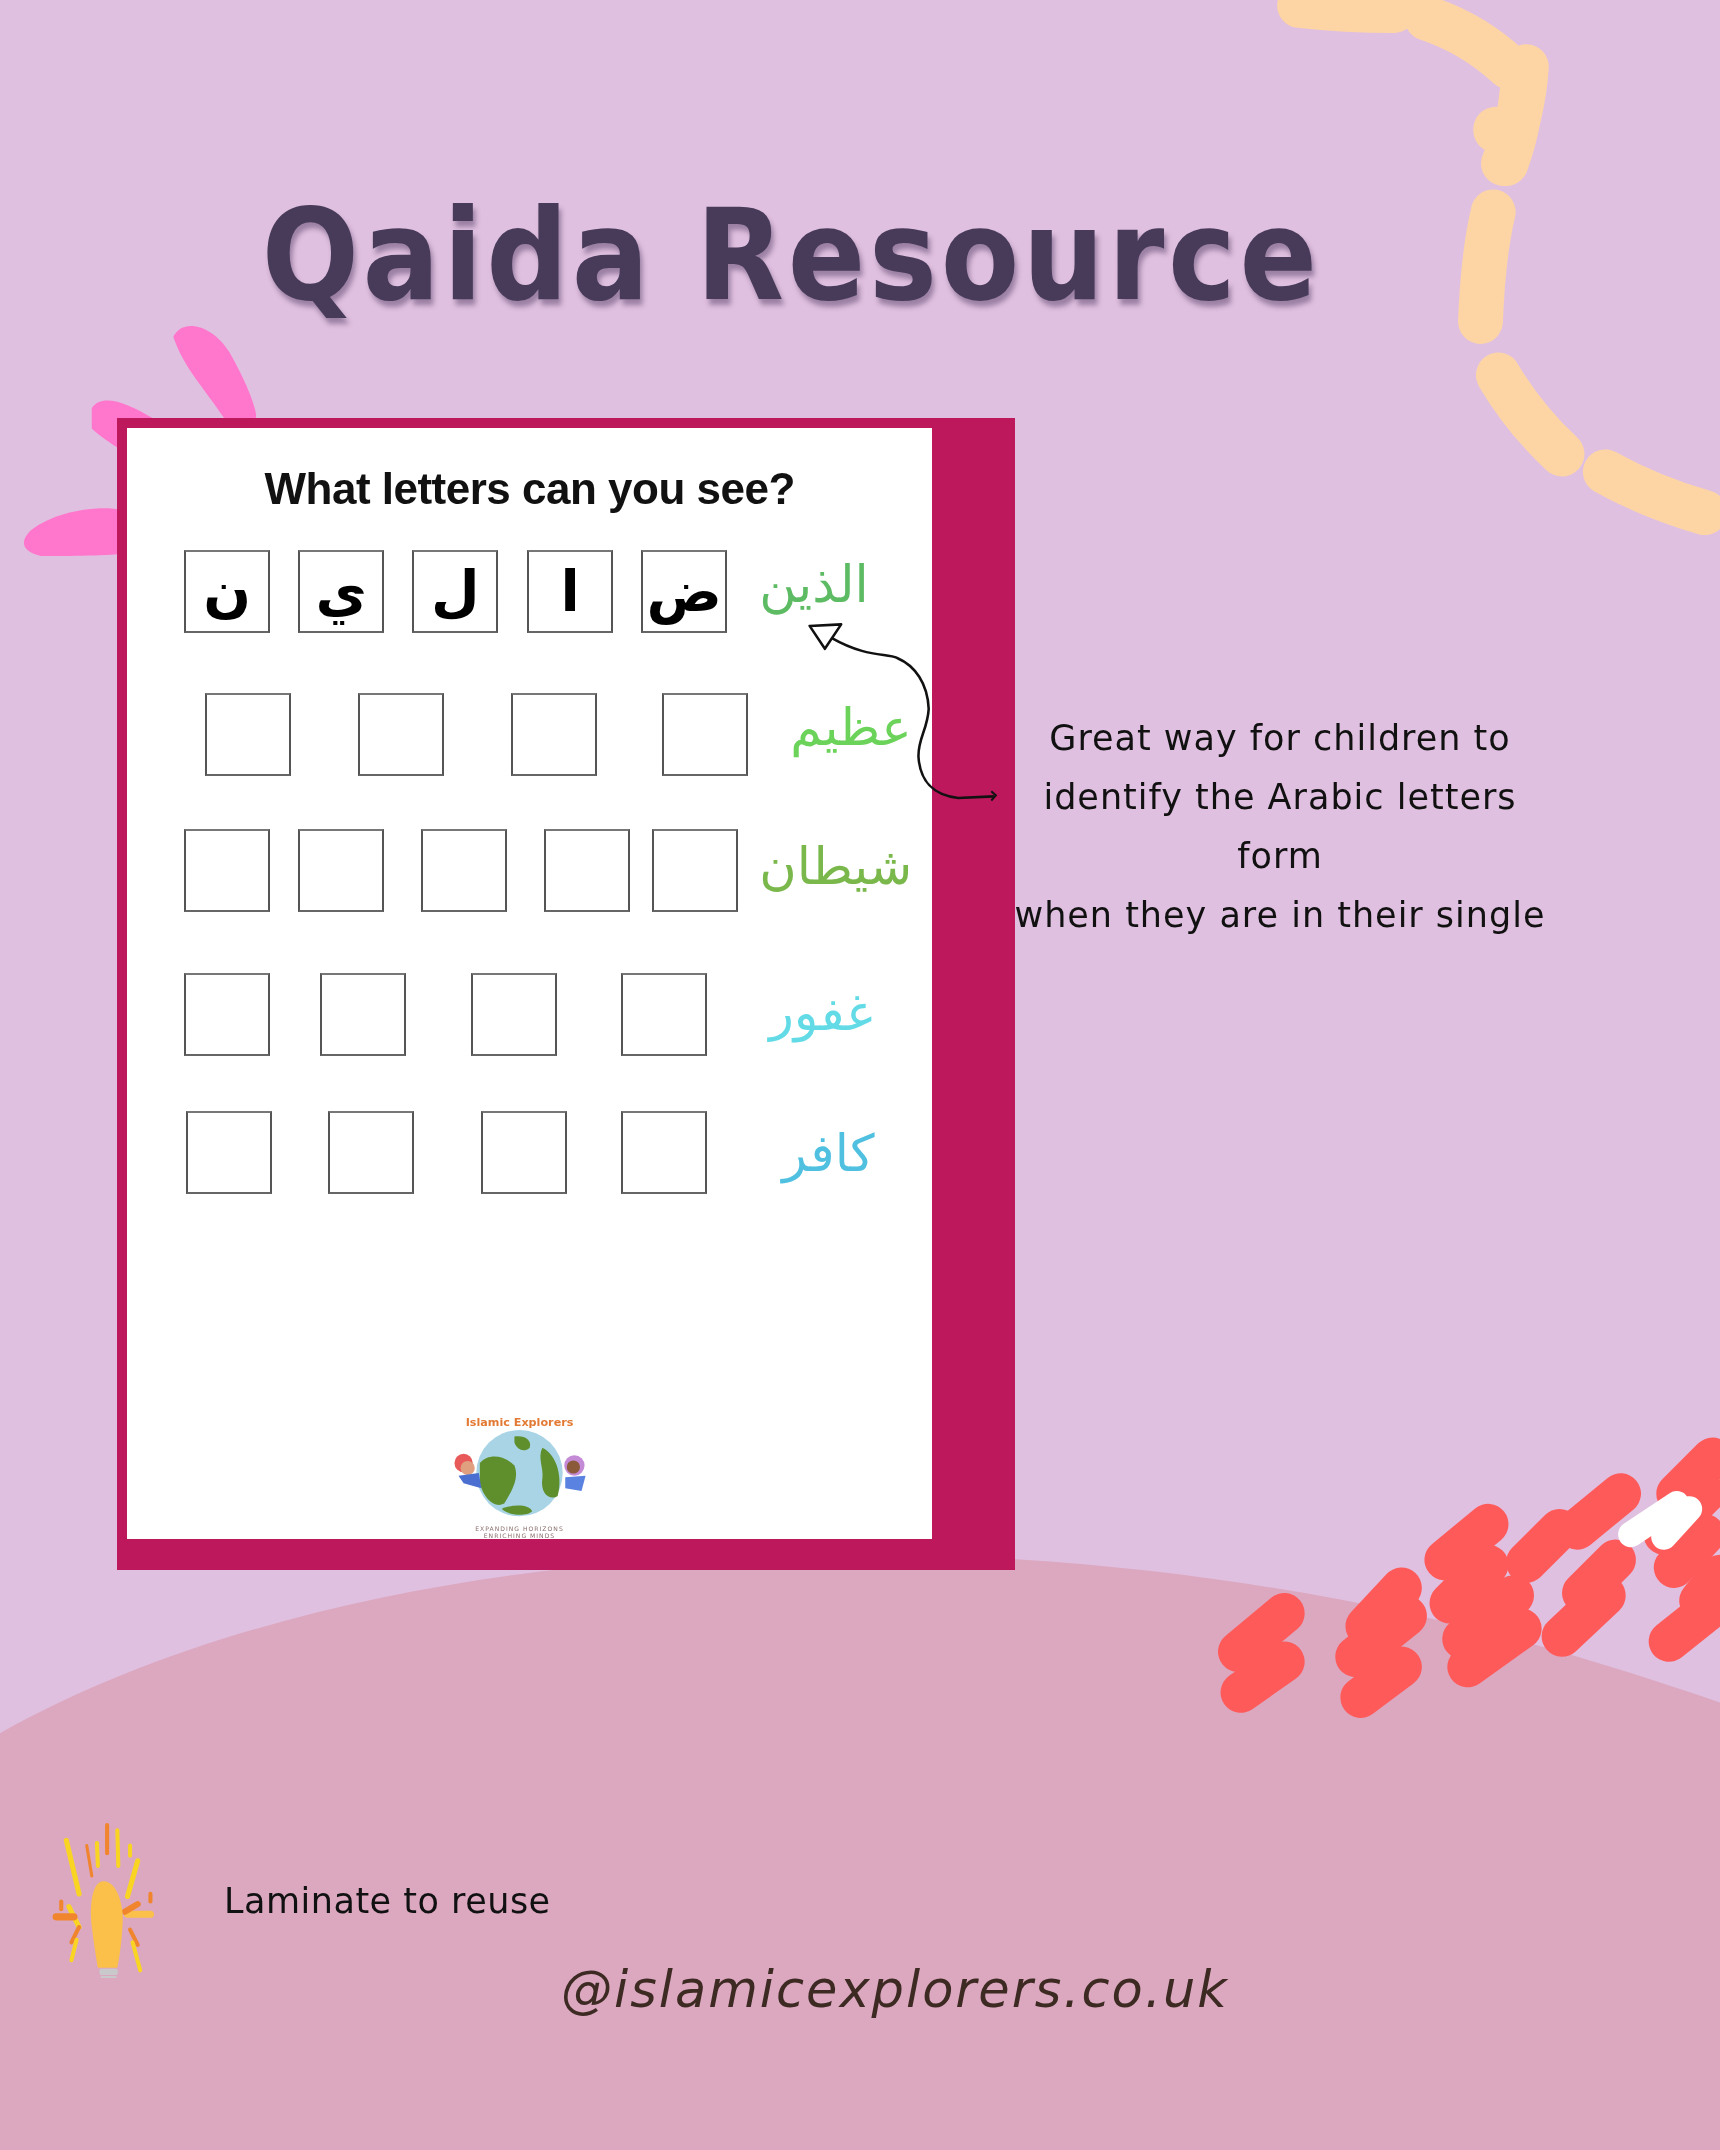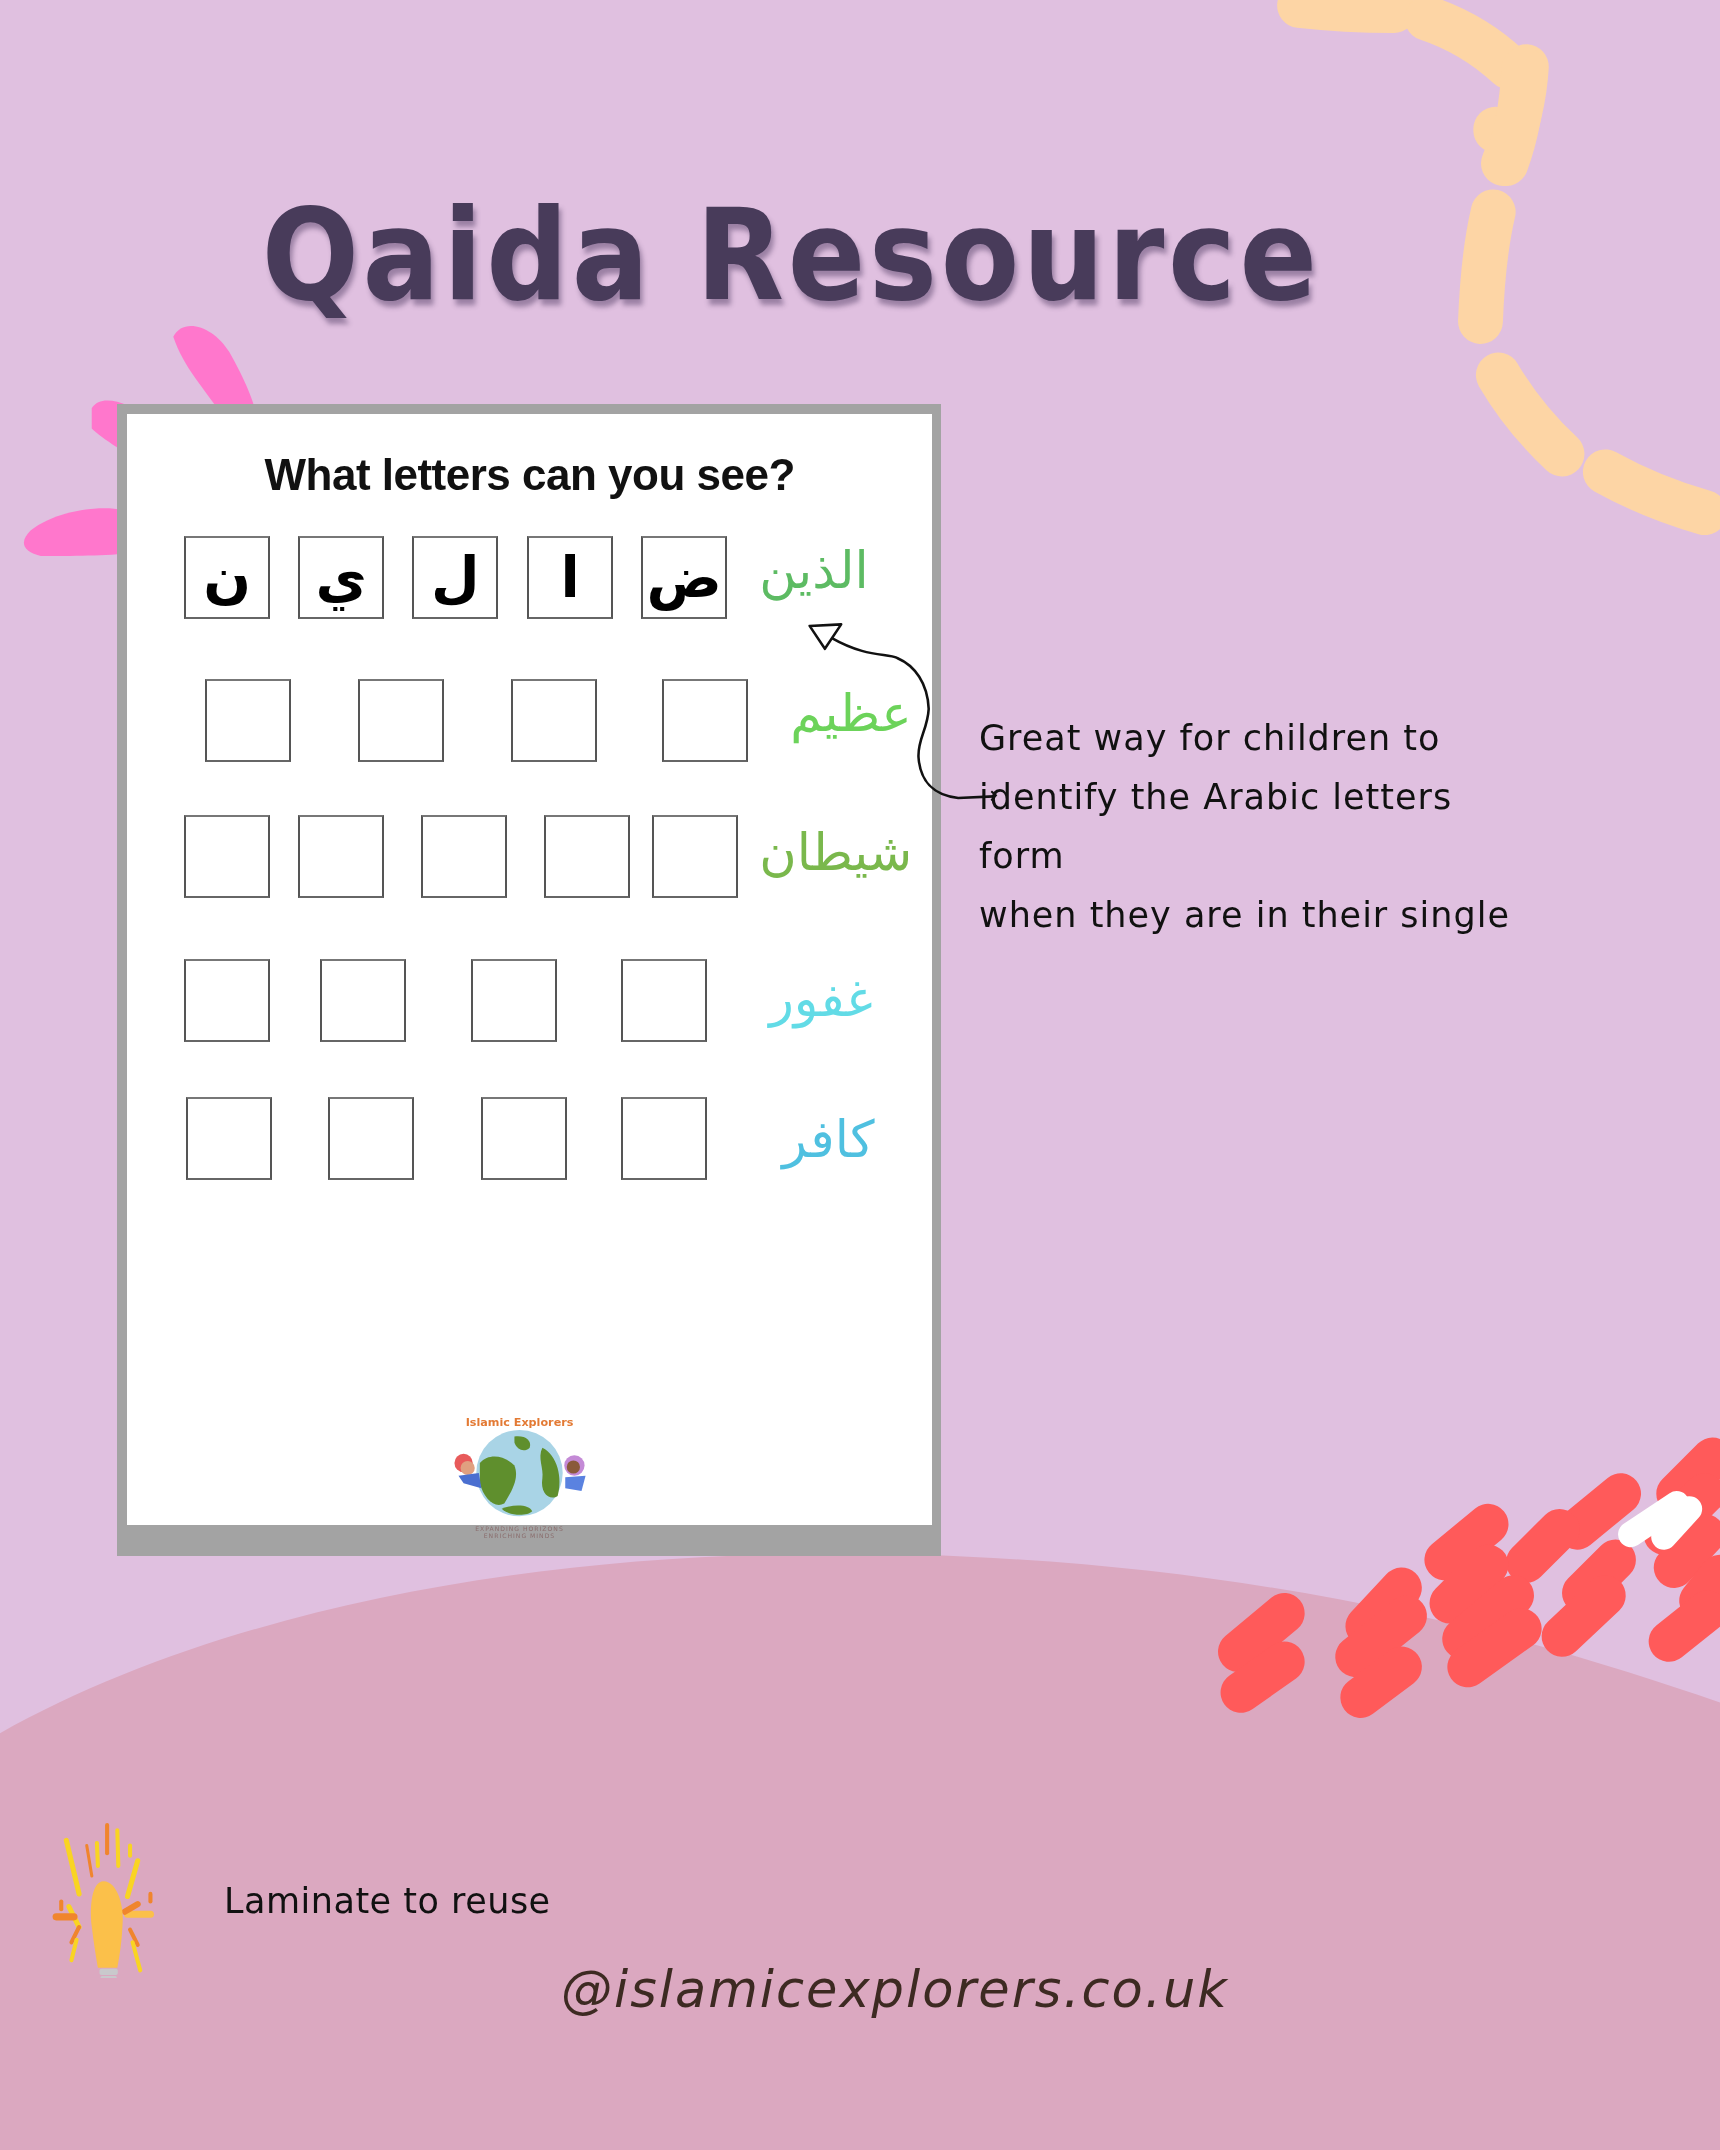--- a/index.html
+++ b/index.html
@@ -14,22 +14,22 @@
   .title {
     position: absolute; left: 0; width: 1720px; top: 181px;
     text-align: center; font-family: "DejaVu Sans", sans-serif;
     font-weight: bold; font-size: 127px; letter-spacing: 4.1px;
     color: #483b5a; text-shadow: 3.1px 6.1px 5.1px rgba(70,50,90,0.45);
     transform: scaleX(0.9); transform-origin: 50% 50%;
   }
   .title span { display:inline-block; margin-left: -153px; }
 
   .sheet-outer {
-    position: absolute; left: 117px; top: 404px; width: 824px; height: 1152px;
-    background: #a3a3a3;
+    position: absolute; left: 117px; top: 418px; width: 898px; height: 1152px;
+    background: #be185d;
   }
   .sheet {
     position: absolute; left: 10.2px; top: 10.2px; width: 805px; height: 1111px;
     background: #ffffff;
   }
   .sheet-heading {
     position: absolute; left: 0; width: 805px; top: 36px; text-align: center;
     font-family: "Liberation Sans", sans-serif; font-weight: bold; font-size: 44px;
     color: #111; letter-spacing: -0.5px;
   }
@@ -40,21 +40,21 @@
     background: #fff; box-sizing: border-box;
     display: flex; align-items: center; justify-content: center;
     font-family: "DejaVu Sans", sans-serif; font-weight: bold; font-size: 56px; color: #000;
   }
   .word {
     position: absolute; font-family: "DejaVu Sans", sans-serif; font-size: 51px;
     direction: rtl; white-space: nowrap;
   }
 
   .note {
-    position: absolute; left: 979px; top: 709px; width: 602px; 
+    position: absolute; left: 979px; top: 709px; width: 602px; text-align: center;
     font-family: "DejaVu Sans", sans-serif; font-size: 35px; line-height: 59px; color: #111;
     letter-spacing: 1px;
   }
 
   .logo { position: absolute; left: 443px; top: 1407px; width: 153px; height: 153px; }
   .logo-text {
     position: absolute; left: 0; width: 153px; text-align: center; top: 118px;
     font-size: 6.1px; color: #8a6d6d; letter-spacing: 1px; line-height: 7.1px;
   }
 

